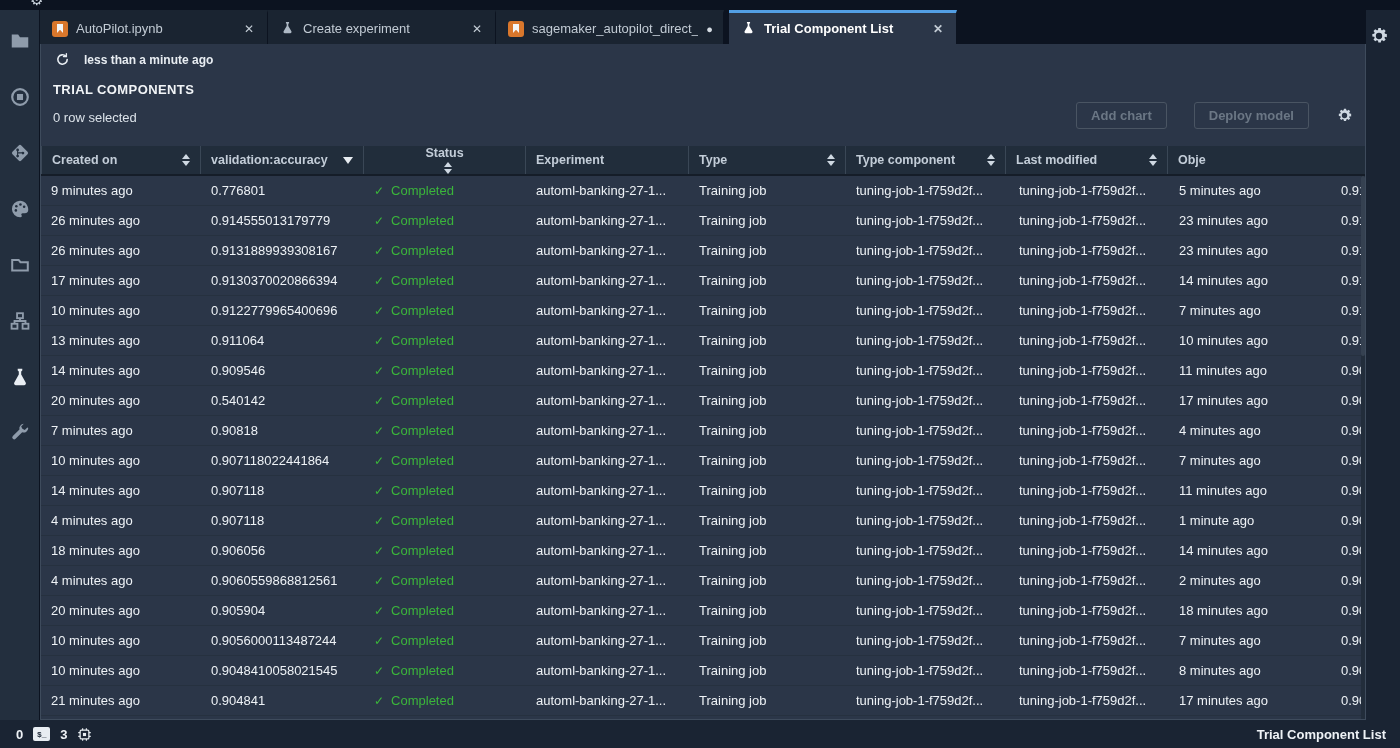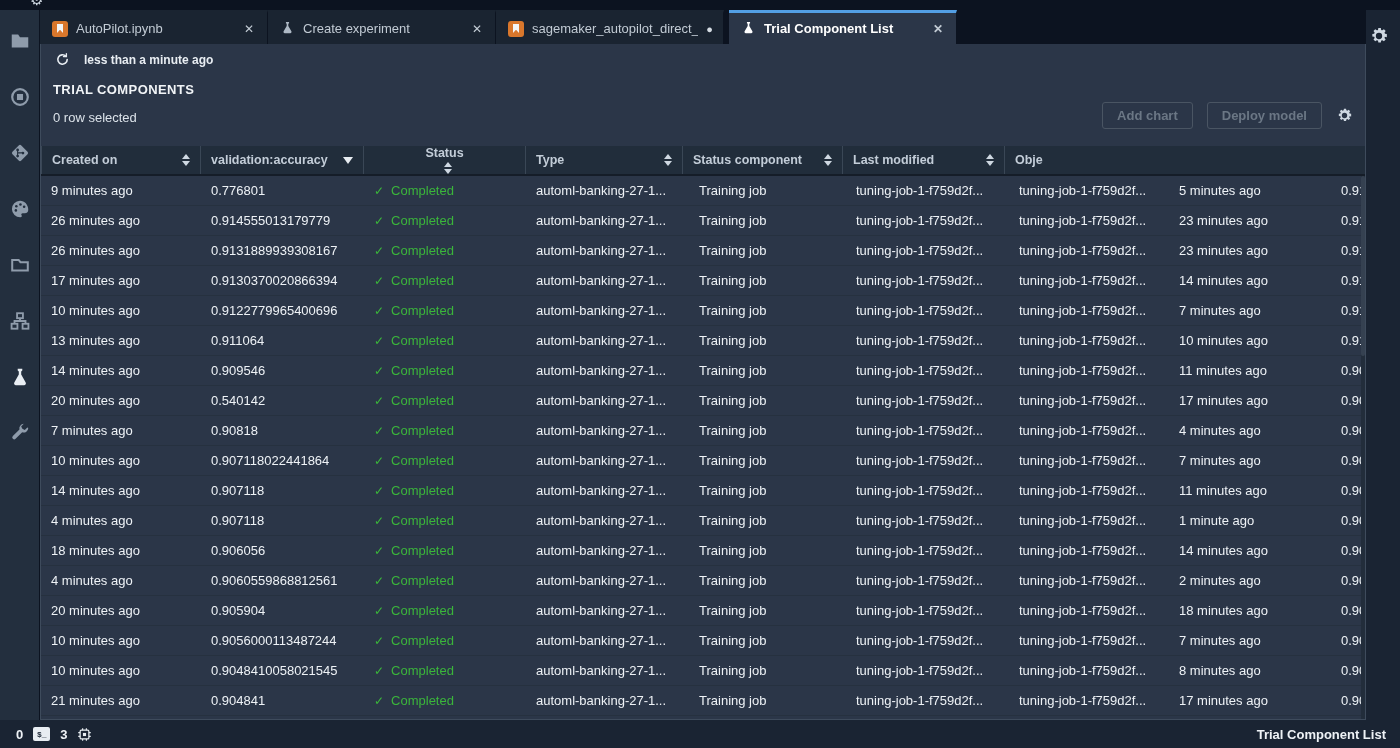--- a/index.html
+++ b/index.html
@@ -35,21 +35,21 @@
   .content { position:relative; height:676px; background:#2b3648; border:1px solid #3e4b5c; border-top:none; }
 
   .refresh-row { position:absolute; left:14px; top:8px; display:flex; align-items:center; gap:14px; }
   .refresh-btn { cursor:pointer; display:flex; }
   .refresh-btn svg { width:15px; height:15px; }
   .refresh-text { font-size:12px; font-weight:700; color:#e8edf2; }
 
   .list-title { position:absolute; left:12px; top:38px; font-size:13px; font-weight:700; letter-spacing:.4px; color:#f1f4f7; }
   .selection { position:absolute; left:12px; top:66px; font-size:13px; color:#dbe2e9; }
 
-  .actions { position:absolute; right:12px; top:58px; display:flex; align-items:center; gap:14px; }
+  .actions { position:absolute; right:12px; top:58px; display:flex; align-items:center; gap:27px; }
   .btn { height:27px; padding:0 14px; font-size:13px; font-weight:700; color:#6b7785;
     background:transparent; border:1px solid #4a5563; border-radius:3px; cursor:default; }
   .gear-btn { cursor:pointer; display:flex; }
   .gear-btn svg { width:17px; height:17px; }
 
   
   .table { position:absolute; left:0; right:0; top:102px; bottom:0; overflow:hidden; font-size:13px; }
   .thead { display:flex; height:30px; background:#212d3b; border-bottom:2px solid #151d28; }
   .th { display:flex; align-items:center; justify-content:space-between; padding:0 10px;
     border-right:1px solid #3a4756; color:#c3cdd8; font-size:12.5px; font-weight:700; cursor:pointer;
@@ -215,29 +215,32 @@
             <span>validation:accuracy</span>
             <span class="sort-desc"></span>
           </div>
           <div class="th" style="width: 162px; flex-direction: column;">
             <span>Status</span>
             <span class="sort-both">
               <span class="tri-up"></span>
               <span class="tri-down"></span>
             </span>
           </div>
+          <div class="th" style="width: 163px;">
+            <span>Experiment</span>
+          </div>
           <div class="th" style="width: 157px;">
             <span>Type</span>
             <span class="sort-both">
               <span class="tri-up"></span>
               <span class="tri-down"></span>
             </span>
           </div>
           <div class="th" style="width: 160px;">
-            <span>Status component</span>
+            <span>Type component</span>
             <span class="sort-both">
               <span class="tri-up"></span>
               <span class="tri-down"></span>
             </span>
           </div>
           <div class="th" style="width: 162px;">
             <span>Last modified</span>
             <span class="sort-both">
               <span class="tri-up"></span>
               <span class="tri-down"></span>

